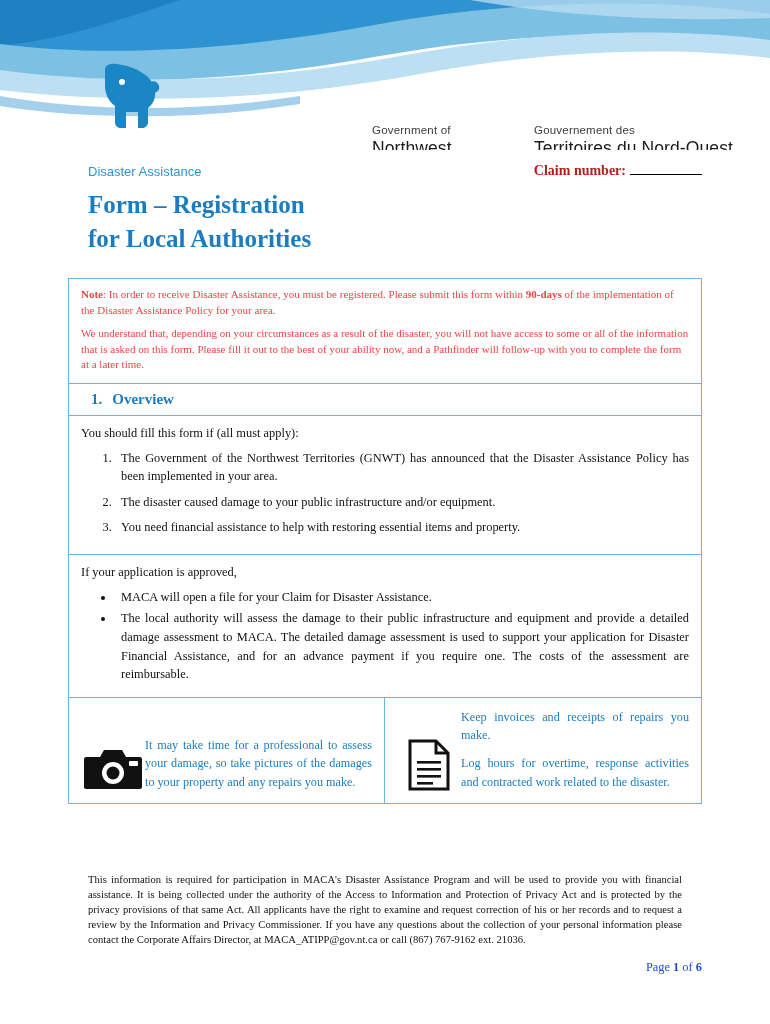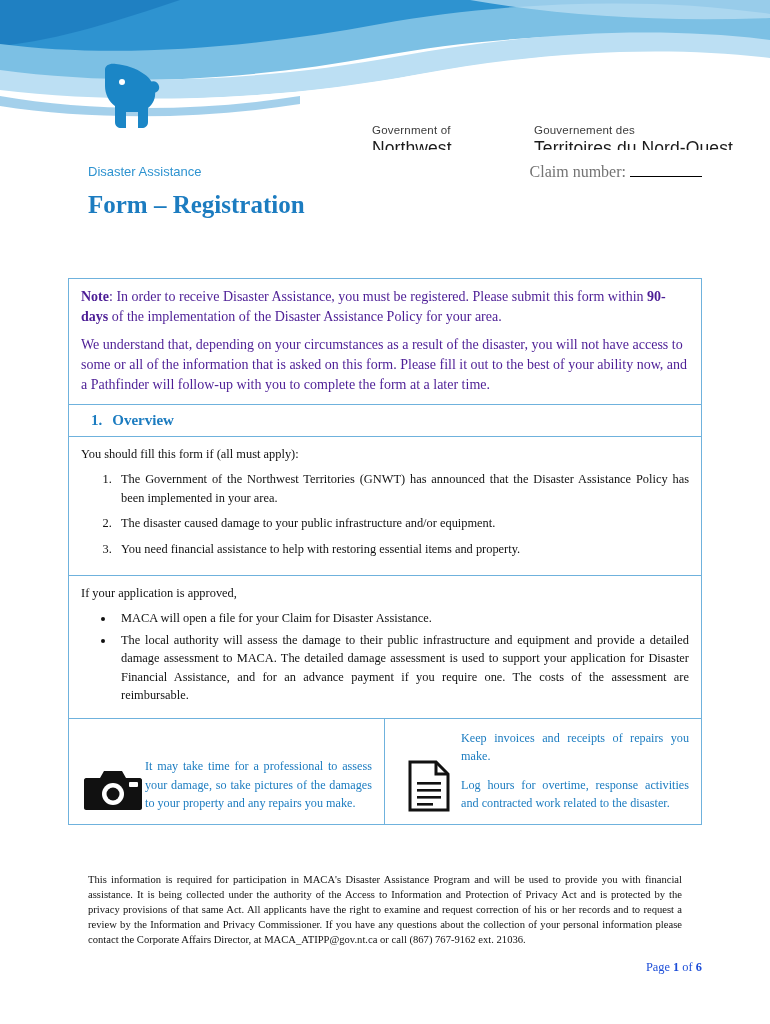--- a/index.html
+++ b/index.html
@@ -74,23 +74,23 @@
     top: 14px;
     font-family: "Liberation Sans", sans-serif;
     font-size: 13px;
     color: #2e93d0;
   }
   .claim-number {
     position: absolute;
     right: 68px;
     top: 13px;
     font-family: "Liberation Serif", serif;
-    font-size: 16px;
-    font-weight: normal;
-    color: #737373;
+    font-size: 14px;
+    font-weight: bold;
+    color: #b91c1c;
     white-space: nowrap;
   }
   .claim-number .blank {
     display: inline-block;
     width: 72px;
     border-bottom: 1.2px solid #000;
     margin-left: 4px;
   }
   .main-title {
     position: absolute;
@@ -116,23 +116,23 @@
   .row {
     border-bottom: 1px solid #6fb2dd;
     padding: 8px 12px 10px 12px;
     box-sizing: border-box;
   }
   .row:last-child { border-bottom: none; }
 
   .note-row p {
     margin: 0 0 8px 0;
     font-family: "Liberation Serif", serif;
-    font-size: 14px;
+    font-size: 11px;
     line-height: 1.42;
-    color: #4c1d95;
+    color: #ef4444;
   }
   .note-row p:last-child { margin-bottom: 0; }
   .note-row b { font-weight: bold; }
 
   .section-head {
     padding: 7px 12px 7px 22px;
     font-family: "Liberation Serif", serif;
     font-size: 15px;
     font-weight: bold;
     color: #1c7cc0;
@@ -267,20 +267,21 @@
   </div>
 </div>
 
 <div class="title-area">
   <div class="eyebrow">Disaster Assistance</div>
   <div class="claim-number">
     <span>Claim number:</span><span class="blank"></span>
   </div>
   <div class="main-title">
     <div>Form – Registration</div>
+    <div>for Local Authorities</div>
   </div>
 </div>
 
 <div class="doc-box">
 
   <div class="row note-row">
     <p>
       <b>Note</b><span>: In order to receive Disaster Assistance, you must be registered. Please submit this form within </span><b>90-days</b><span> of the implementation of the Disaster Assistance Policy for your area.</span>
     </p>
     <p>We understand that, depending on your circumstances as a result of the disaster, you will not have access to some or all of the information that is asked on this form.  Please fill it out to the best of your ability now, and a Pathfinder will follow-up with you to complete the form at a later time.</p>

